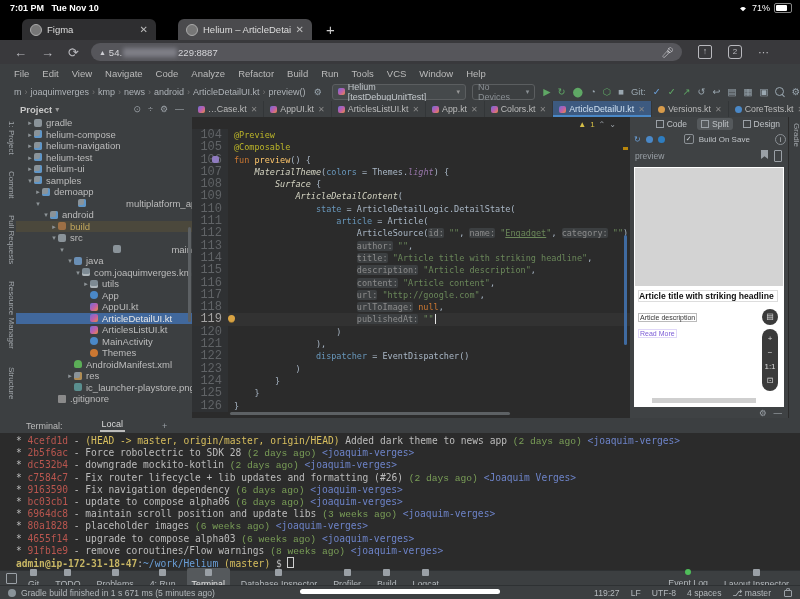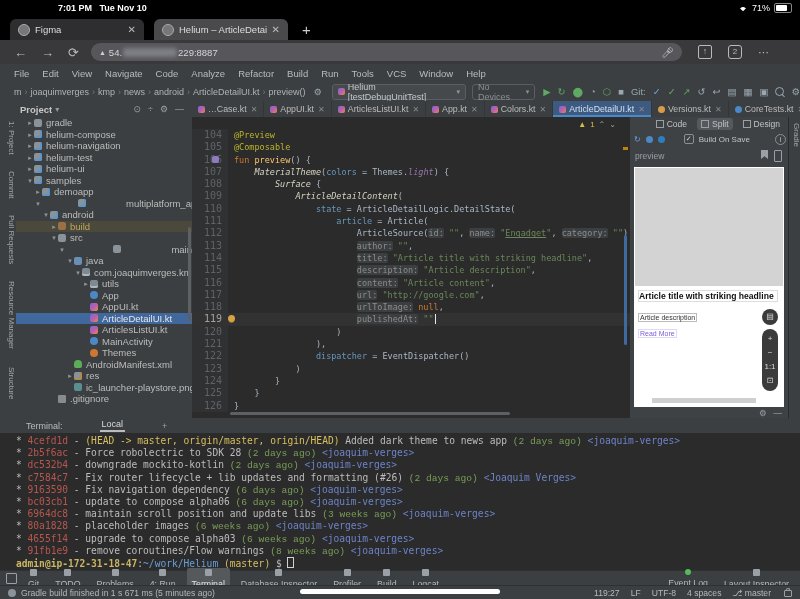--- a/index.html
+++ b/index.html
@@ -1,29 +1,29 @@
 <!DOCTYPE html>
 <html><head>
 <meta charset="utf-8">
 <style>
   html,body{margin:0;padding:0;background:#000;}
   #screen{position:relative;width:800px;height:599px;background:#000;overflow:hidden;
     font-family:"Liberation Sans",sans-serif;-webkit-font-smoothing:antialiased;}
   .abs{position:absolute;}
   
   #ios-bar{left:0;top:0;width:800px;height:16px;background:#000;color:#fff;font-size:9px;}
-  #ios-left{left:10px;top:3px;font-weight:bold;margin-left:48px;}
+  #ios-left{left:10px;top:3px;font-weight:bold;}
   #ios-right{right:8px;top:3px;display:flex;align-items:center;gap:4px;}
   .wifi{width:10px;height:8px;}
   .batt{width:16px;height:8px;border:1px solid #888;border-radius:2px;position:relative;}
   .batt i{position:absolute;left:1px;top:1px;bottom:1px;width:70%;background:#fff;border-radius:1px;}
   
   #tabbar{left:0;top:16px;width:800px;height:24px;background:#000;display:flex;align-items:flex-end;}
   .btab{height:21px;display:flex;align-items:center;gap:5px;padding:0 8px;width:118px;
-    background:#2e2e30;color:#ddd;font-size:9.5px;border-radius:6px 6px 0 0;margin-left:10px;}
+    background:#2e2e30;color:#ddd;font-size:9.5px;border-radius:6px 6px 0 0;margin-left:22px;}
   .btab.active{background:#4a4a4d;}
   .btab .fav{width:10px;height:10px;border-radius:50%;background:#777;border:1px solid #aaa;flex:none;}
   .btab .ttl{flex:1;overflow:hidden;white-space:nowrap;}
   .btab .x{color:#bbb;font-size:10px;}
   .newtab{color:#ccc;font-size:15px;margin-left:14px;padding-bottom:2px;}
   
   #btoolbar{left:0;top:40px;width:800px;height:24px;background:#39393c;display:flex;align-items:center;color:#b9b9be;}
   .navbtn{font-size:13px;margin-left:14px;}
   #urlpill{margin-left:12px;width:575px;height:18px;background:#56565b;border-radius:9px;display:flex;
     align-items:center;justify-content:flex-end;color:#d6d6da;font-size:9.5px;padding:0 8px;}
@@ -91,21 +91,21 @@
   .tic.kclass{background:#4a88c7;border-radius:50%;}
   .tic.kobject{background:#cc7832;border-radius:50%;}
   .tic.android{background:#5bae57;border-radius:50% 50% 2px 2px;}
   .tic.image{background:#5a8f8f;}
   .tic.textfile{background:#8a8a8a;border-radius:1px;}
   #treescroll{position:absolute;right:1px;top:110px;width:3px;height:95px;background:#5d6164;border-radius:2px;}
   
   #editor{left:192px;top:0;width:438px;height:301px;background:#2b2b2b;overflow:hidden;}
   #codelines{position:absolute;left:0;top:12px;width:438px;font-family:"DejaVu Sans Mono",monospace;font-size:8.5px;}
   .crow{display:flex;height:12.3px;line-height:12.3px;white-space:pre;position:relative;}
-  .crow .ln{width:30px;flex:none;text-align:right;padding-right:6px;color:#606366;background:#2f3133;font-size:10px;}
+  .crow .ln{width:30px;flex:none;text-align:right;padding-right:6px;color:#606366;background:#2f3133;font-size:12px;font-family:Liberation Mono, monospace;}
   .crow.hl{background:#323232;}
   .crow.hl .ln{background:#323232;color:#a4a3a3;}
   .crow .ctext{padding-left:6px;}
   .c-ann{color:#bbb529;} .c-kw{color:#cc7832;} .c-fn{color:#ffc66b;}
   .c-call{color:#d4d4c2;font-style:italic;} .c-pl{color:#a9b7c6;}
   .c-arg{color:#6897bb;} .c-str{color:#6a8759;}
   .c-strU{color:#6a8759;text-decoration:underline;}
   .c-prop{color:#9876aa;font-style:italic;}
   .c-hint{color:#8c8c8c;background:#3c3f41;border-radius:2px;}
   .caret{border-left:1px solid #e8e8e8;margin-left:1px;}

